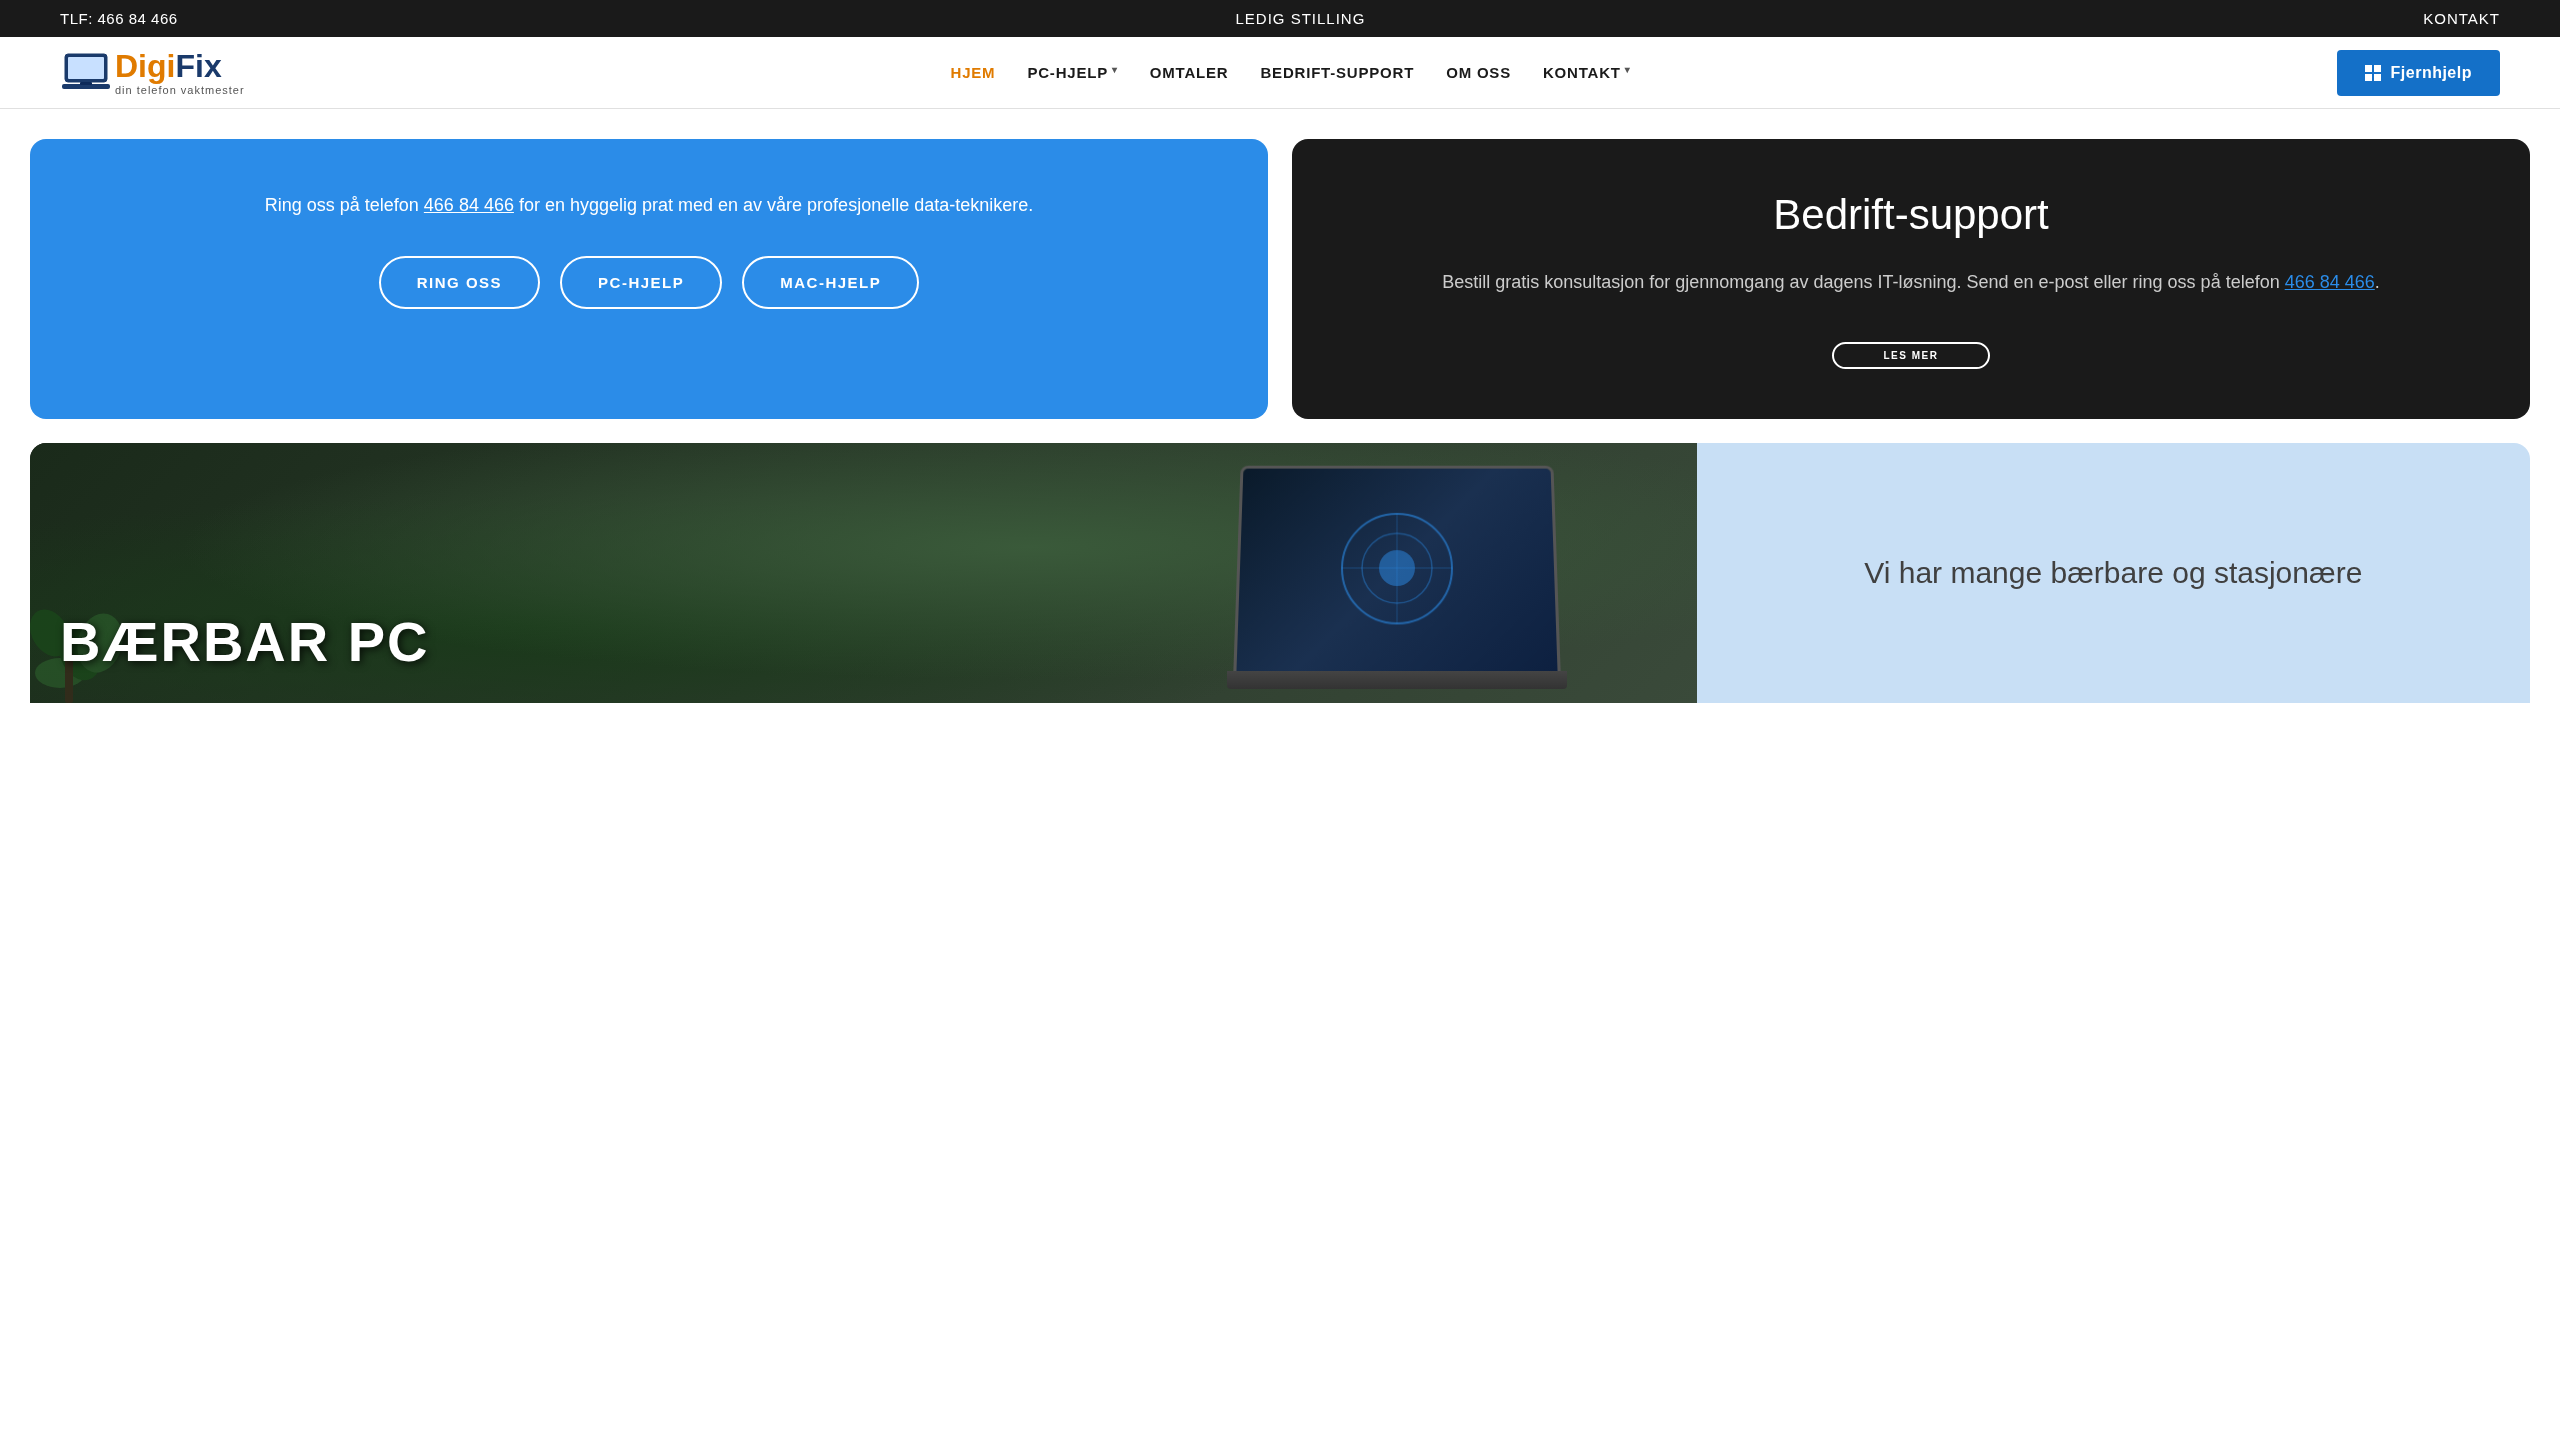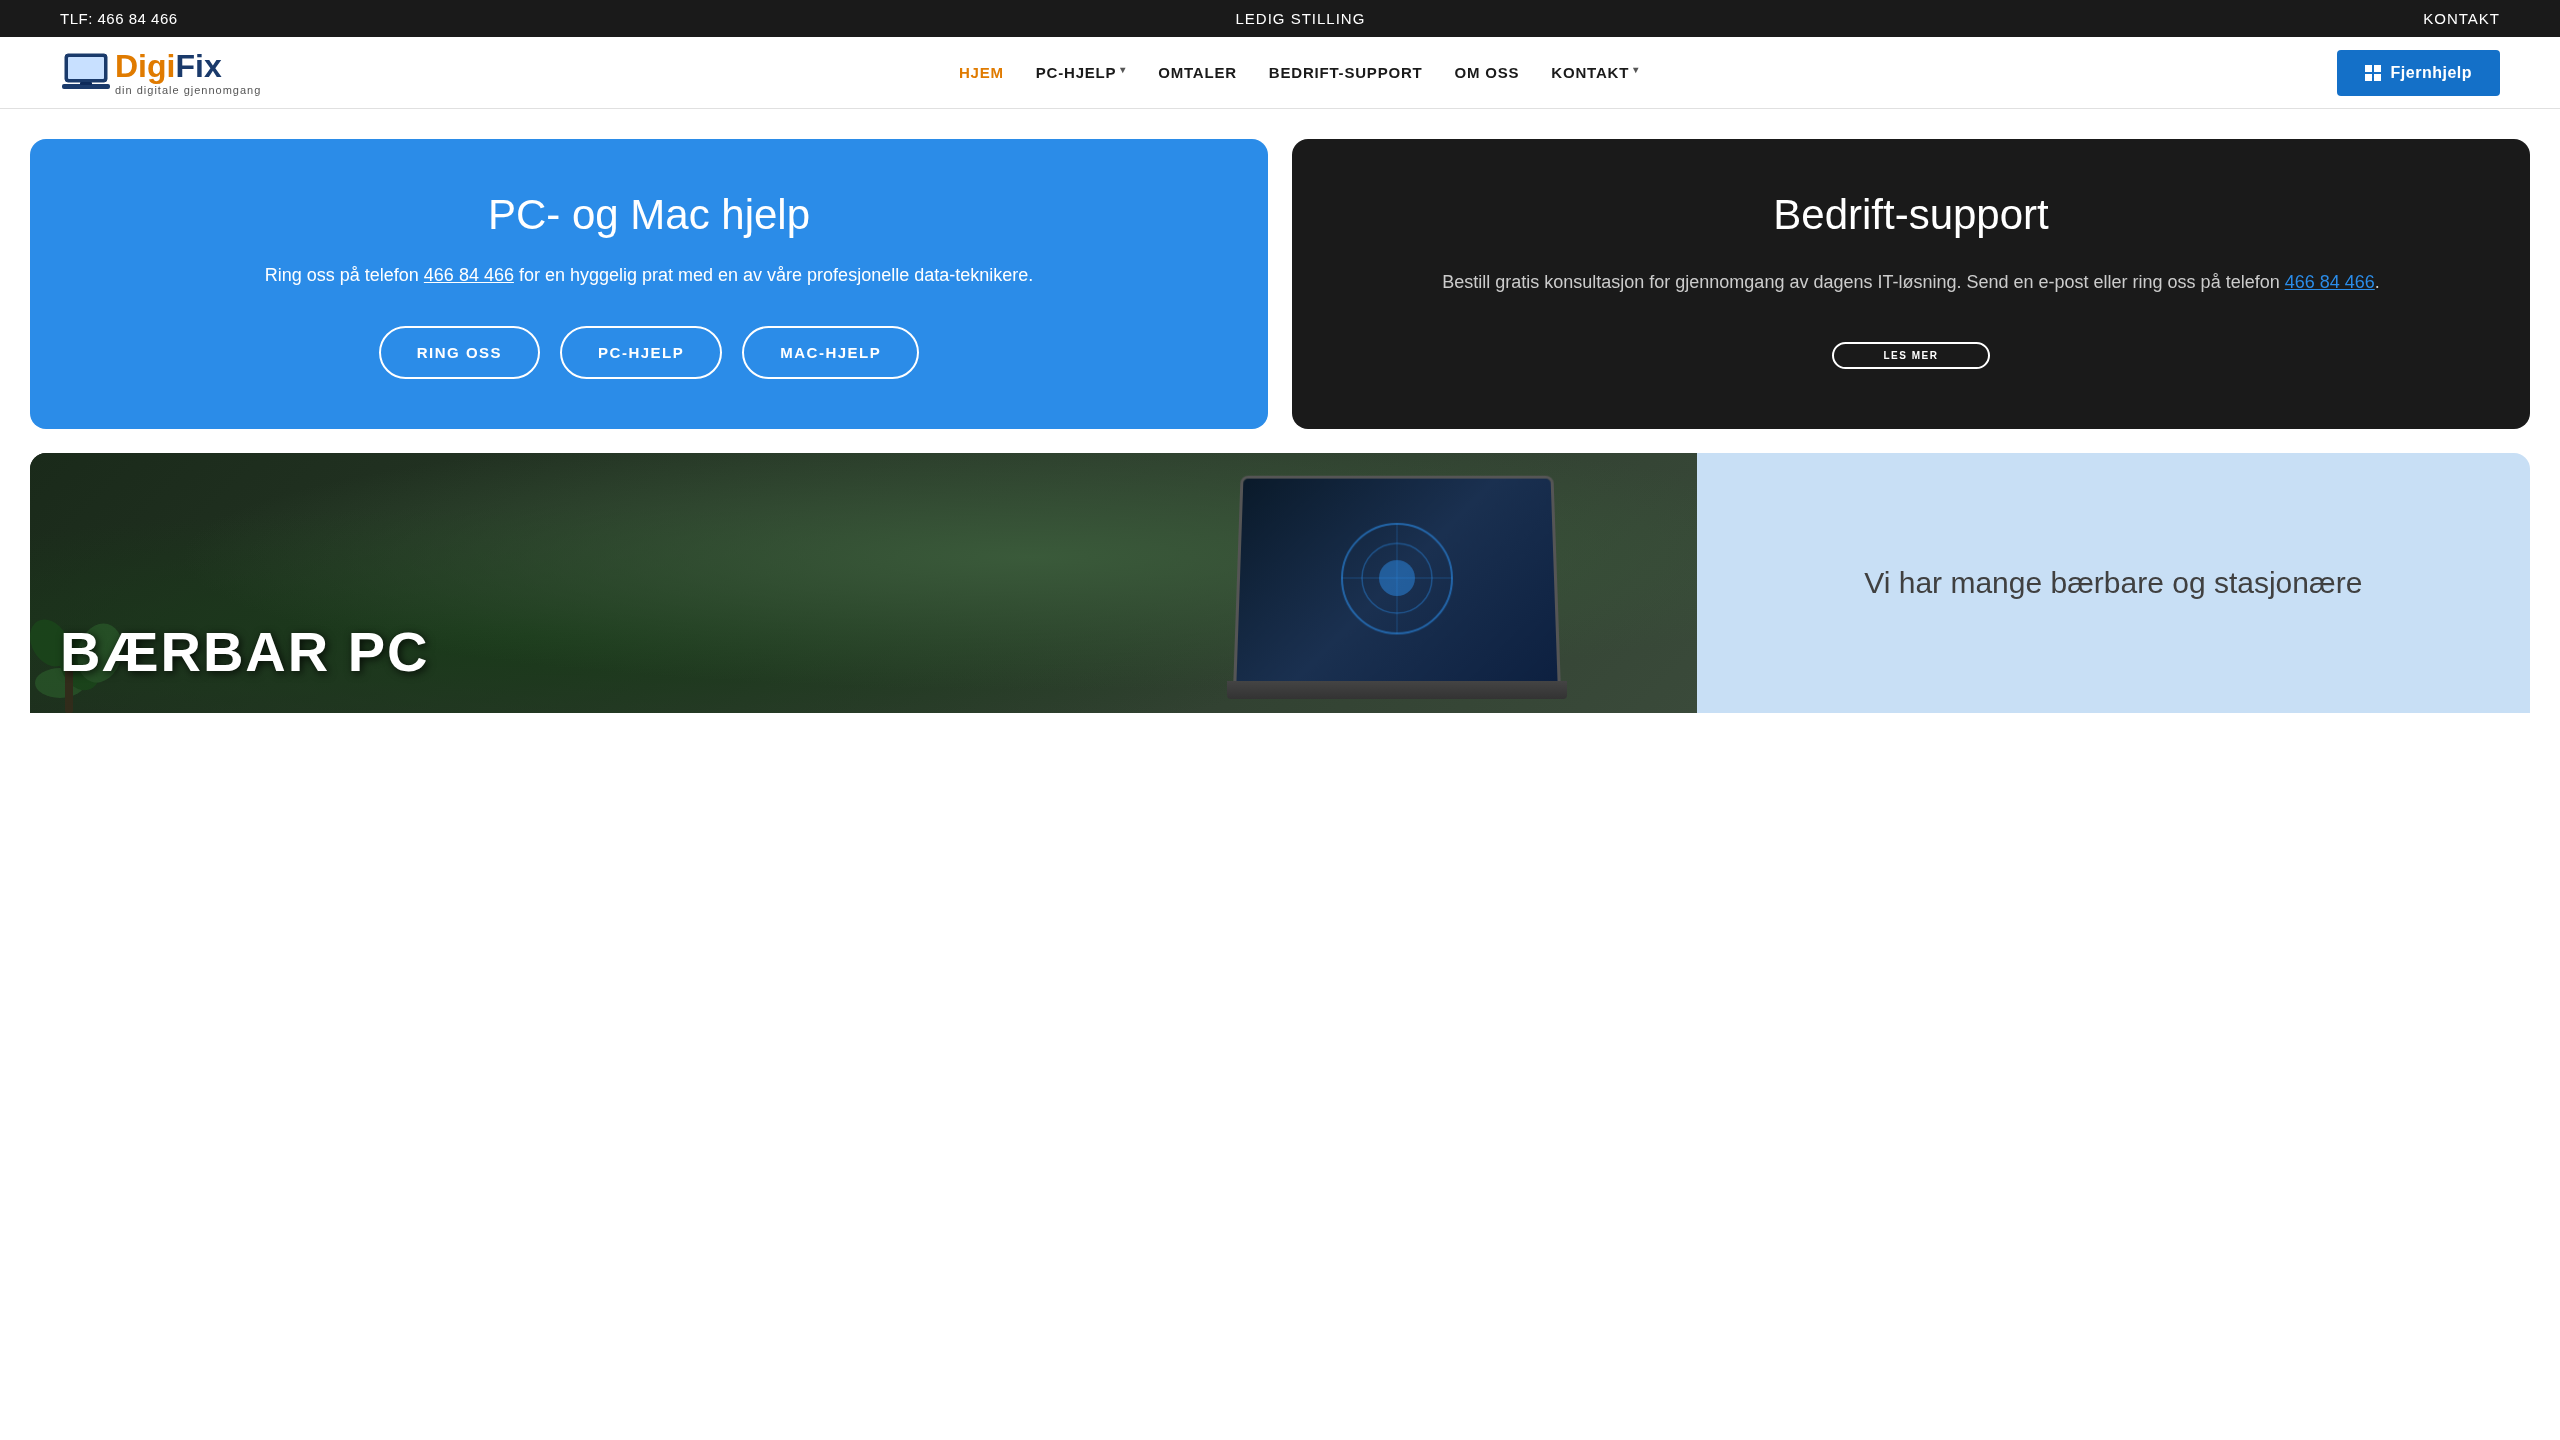--- a/index.html
+++ b/index.html
@@ -287,21 +287,21 @@
     <svg class="logo-icon" viewBox="0 0 55 45" xmlns="http://www.w3.org/2000/svg">
       <rect x="5" y="4" width="42" height="28" rx="3" fill="#1a3a6b" stroke="#1a3a6b" stroke-width="1"></rect>
       <rect x="8" y="7" width="36" height="22" rx="1" fill="#c8e0ff"></rect>
       <rect x="2" y="34" width="48" height="5" rx="2" fill="#1a3a6b"></rect>
       <rect x="20" y="32" width="12" height="3" rx="1" fill="#0d2a5a"></rect>
     </svg>
     <div class="logo-text">
       <div class="logo-main">
         <span>Digi</span><span style="color:#1a3a6b">Fix</span>
       </div>
-      <div class="logo-sub">din digitale gjennomgang</div>
+      <div class="logo-sub">din telefon vaktmester</div>
     </div>
   </div>
 
   <nav>
     <a class="nav-item active">
       <span>HJEM</span>
     </a>
     <a class="nav-item">
       <span>PC-HJELP</span>
       <span class="chevron">▾</span>
@@ -330,21 +330,20 @@
     </span>
     <span>Fjernhjelp</span>
   </button>
 </div>
 
 <div class="main">
 
   <div class="hero-row">
 
     <div class="card-blue">
-      <h2>PC- og Mac hjelp</h2>
       <p>
         <span>Ring oss på telefon </span><a>466 84 466</a><span> for en hyggelig prat med en av våre profesjonelle data-teknikere.</span>
       </p>
       <div class="card-buttons">
         <button class="card-btn">RING OSS</button>
         <button class="card-btn">PC-HJELP</button>
         <button class="card-btn">MAC-HJELP</button>
       </div>
     </div>
 

